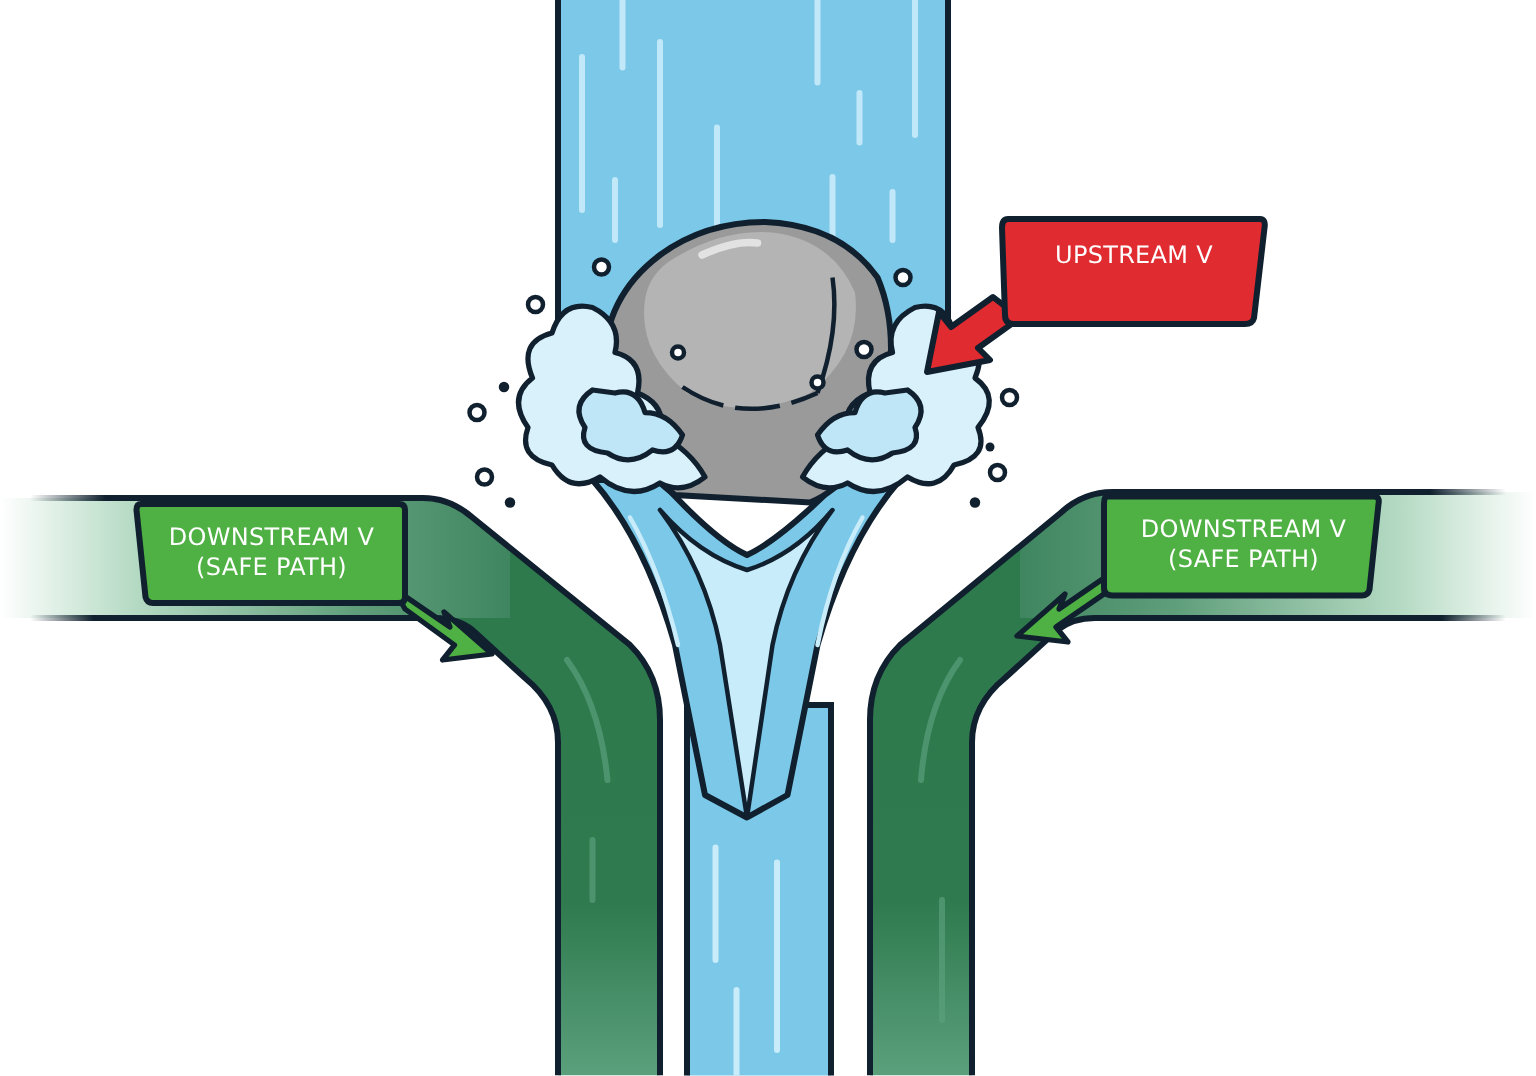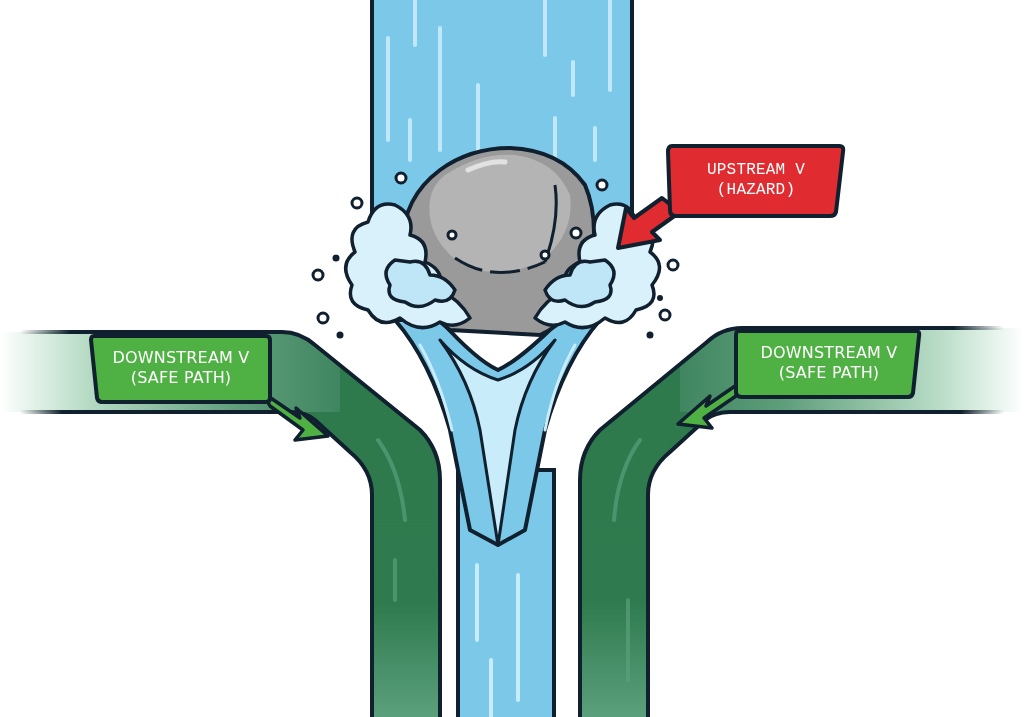--- a/index.html
+++ b/index.html
@@ -144,23 +144,22 @@
   </g>
 
   <g>
     <path d="M738,384 L706,406 L710,396 L678,424 L712,428 L704,418 L736,396 Z" fill="#4fb043" stroke="#10202e" stroke-width="3.5" stroke-linejoin="round"></path>
   </g>
   <g>
     <path d="M738,331 L916,331 Q920,331 919,336 L913,393 Q912,397 908,397 L742,397 Q736,397 736,392 L736,336 Q736,331 738,331 Z" fill="#4fb043" stroke="#10202e" stroke-width="4"></path>
   </g>
 </svg>
 
-<div class="lbl" style="left:672px; top:160px; width:168px;font-family:Liberation Mono, monospace;">
+<div class="lbl" style="left:672px; top:160px; width:168px;">
   <div>UPSTREAM V</div>
-  <div>(HAZARD)</div>
 </div>
 
 <div class="lbl" style="left:92px; top:348px; width:178px;">
   <div>DOWNSTREAM V</div>
   <div>(SAFE PATH)</div>
 </div>
 
 <div class="lbl" style="left:740px; top:343px; width:178px;">
   <div>DOWNSTREAM V</div>
   <div>(SAFE PATH)</div>

